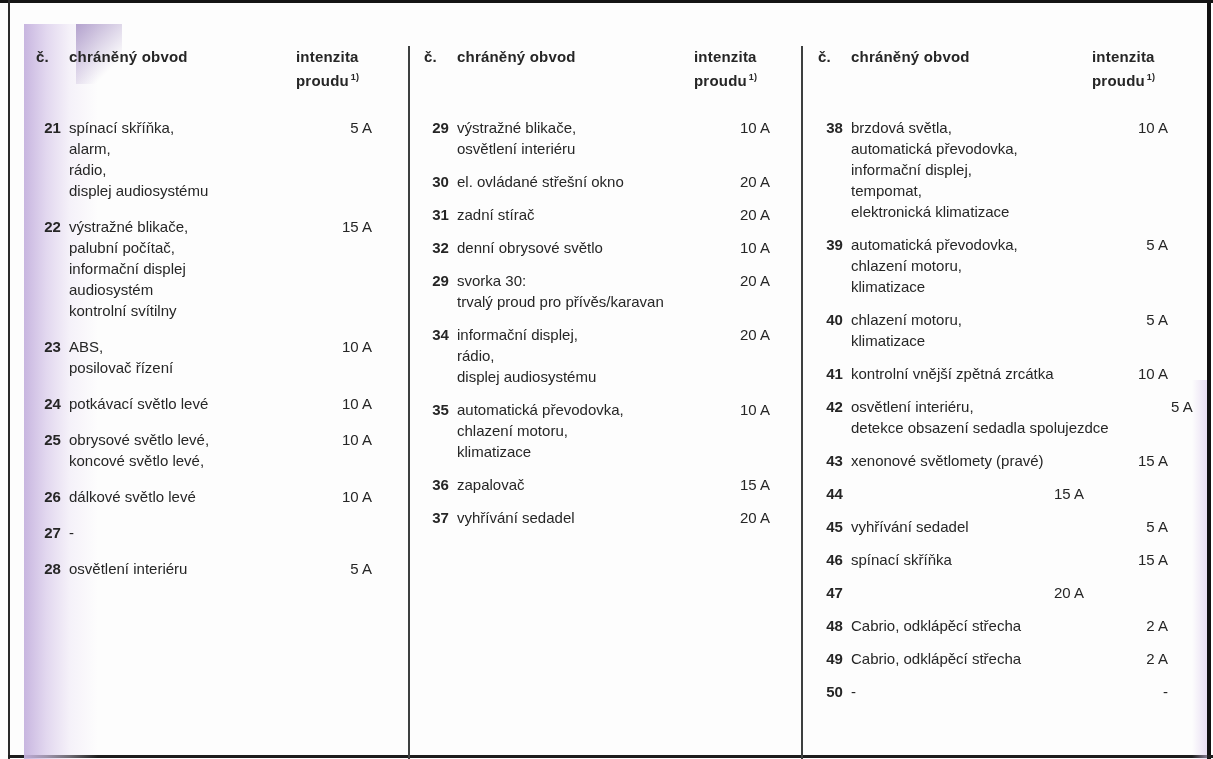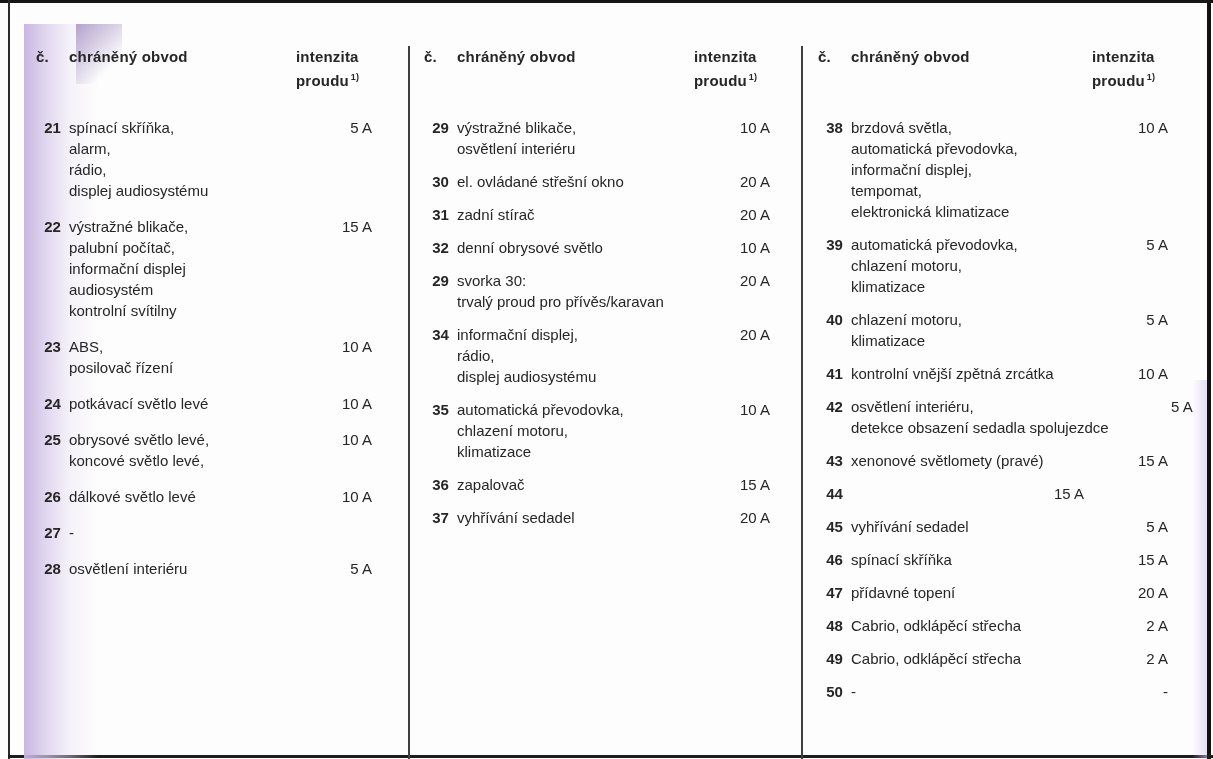--- a/index.html
+++ b/index.html
@@ -320,23 +320,20 @@
         </div>
         <div class="row">
           <span class="num">46</span>
           <div class="circuit">
             <div class="line">spínací skříňka</div>
           </div>
           <span class="amp">15 A</span>
         </div>
         <div class="row">
           <span class="num">47</span>
-          <div class="circuit">
-            <div class="line">přídavné topení</div>
-          </div>
           <span class="amp">20 A</span>
         </div>
         <div class="row">
           <span class="num">48</span>
           <div class="circuit">
             <div class="line">Cabrio, odklápěcí střecha</div>
           </div>
           <span class="amp">2 A</span>
         </div>
         <div class="row">

